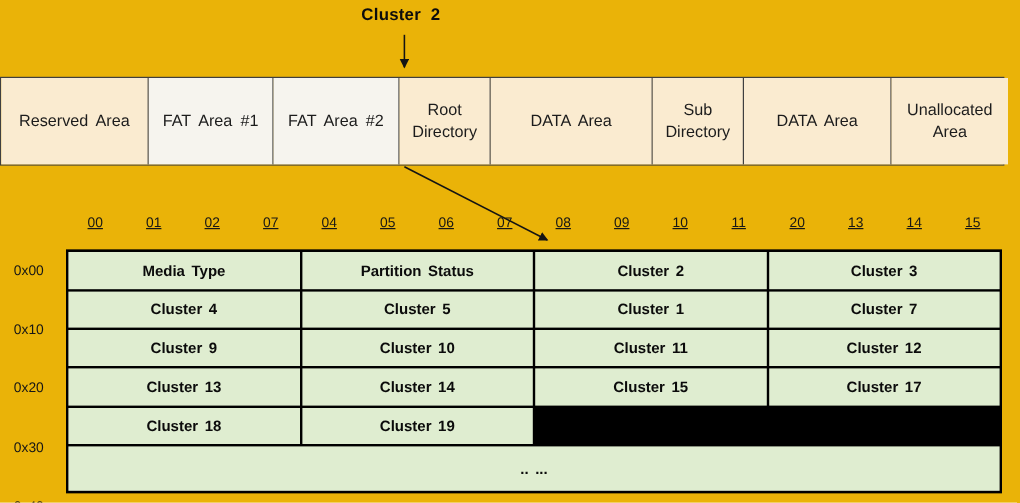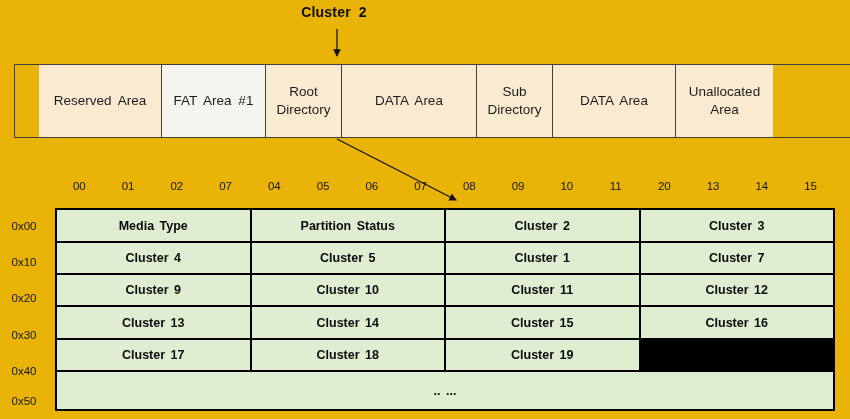--- a/index.html
+++ b/index.html
@@ -8,41 +8,41 @@
     font-family:"Liberation Sans","DejaVu Sans",sans-serif;color:#141414;
   }
   
   .cluster-label{
     position:absolute;left:267px;top:4px;width:134px;text-align:center;
     font-size:14px;font-weight:bold;letter-spacing:.2px;word-spacing:4px;color:#0d0d0d;
   }
   .arrow-overlay{position:absolute;left:0;top:0;width:850px;height:419px;pointer-events:none;}
   
   .disk-bar{
-    position:absolute;left:14px;top:64px;height:74px;display:flex;
-    border:1px solid var(--border-dark,#3f3f3f);box-sizing:border-box;width:837px;padding-left:24px;
+    position:absolute;left:0;top:64px;height:74px;display:flex;
+    border:1px solid var(--border-dark,#3f3f3f);box-sizing:border-box;width:837px;
   }
   .seg{
     box-sizing:border-box;border-right:1px solid var(--border-dark,#3f3f3f);
     display:flex;align-items:center;justify-content:center;text-align:center;
     font-size:13.5px;line-height:1.3;word-spacing:3px;color:#1c1c1c;padding:0 2px;
   }
   .seg:last-child{border-right:none;}
   .seg-tan{background:var(--tan,#faebd0);}
   .seg-light{background:var(--light,#f6f4ee);}
   
   .col-headers{
     position:absolute;left:55px;top:177px;width:780px;height:18px;
     display:grid;grid-template-columns:repeat(16,1fr);
     font-size:11.5px;color:#161616;
   }
-  .col-headers span{display:flex;align-items:center;justify-content:center;}
+  .col-headers span{display:flex;align-items:center;justify-content:center;text-decoration:underline;}
   .row-headers{
     position:absolute;left:2px;top:208px;width:46px;height:203px;box-sizing:border-box;
-    display:grid;grid-template-rows:31px 30px 30px 31px 30px auto;row-gap:6px;padding:2px 0;
+    display:grid;grid-template-rows:31px 30px 30px 31px 30px auto;row-gap:19px;padding:2px 0;
     font-size:11.5px;color:#161616;
   }
   .row-headers span{display:flex;align-items:center;justify-content:center;padding-right:2px;}
   .fat-grid{
     position:absolute;left:55px;top:208px;width:780px;height:203px;box-sizing:border-box;
     display:grid;grid-template-columns:repeat(4,1fr);
     grid-template-rows:31px 30px 30px 31px 30px auto;
     gap:2px;border:2px solid var(--table-border,#000);background:var(--table-border,#000);
   }
   .cell{
@@ -64,20 +64,21 @@
         <path d="M0,0 L6,3 L0,6 Z" fill="#141414"></path>
       </marker>
     </defs>
     <line x1="337" y1="29" x2="337" y2="56" stroke="#141414" stroke-width="1.3" marker-end="url(#ah)"></line>
     <line x1="337" y1="139" x2="456" y2="200" stroke="#141414" stroke-width="1.3" marker-end="url(#ah)"></line>
   </svg>
 
   <div class="disk-bar">
     <div class="seg seg-tan" style="flex:0 0 123px">Reserved Area</div>
     <div class="seg seg-light" style="flex:0 0 104px">FAT Area #1</div>
+    <div class="seg seg-light" style="flex:0 0 105px">FAT Area #2</div>
     <div class="seg seg-tan" style="flex:0 0 76px">Root Directory</div>
     <div class="seg seg-tan" style="flex:0 0 135px">DATA Area</div>
     <div class="seg seg-tan" style="flex:0 0 76px">Sub Directory</div>
     <div class="seg seg-tan" style="flex:0 0 123px">DATA Area</div>
     <div class="seg seg-tan" style="flex:0 0 97px">Unallocated Area</div>
   </div>
 
   <div class="col-headers">
     <span>00</span>
     <span>01</span>
@@ -115,20 +116,19 @@
     <div class="cell">Cluster 5</div>
     <div class="cell">Cluster 1</div>
     <div class="cell">Cluster 7</div>
     <div class="cell">Cluster 9</div>
     <div class="cell">Cluster 10</div>
     <div class="cell">Cluster 11</div>
     <div class="cell">Cluster 12</div>
     <div class="cell">Cluster 13</div>
     <div class="cell">Cluster 14</div>
     <div class="cell">Cluster 15</div>
-    <div class="cell">Cluster 16</div>
     <div class="cell">Cluster 17</div>
     <div class="cell">Cluster 18</div>
     <div class="cell">Cluster 19</div>
     <div class="cell cell-wide">.. ...</div>
   </div>
 
 </div>
 
 </body></html>

